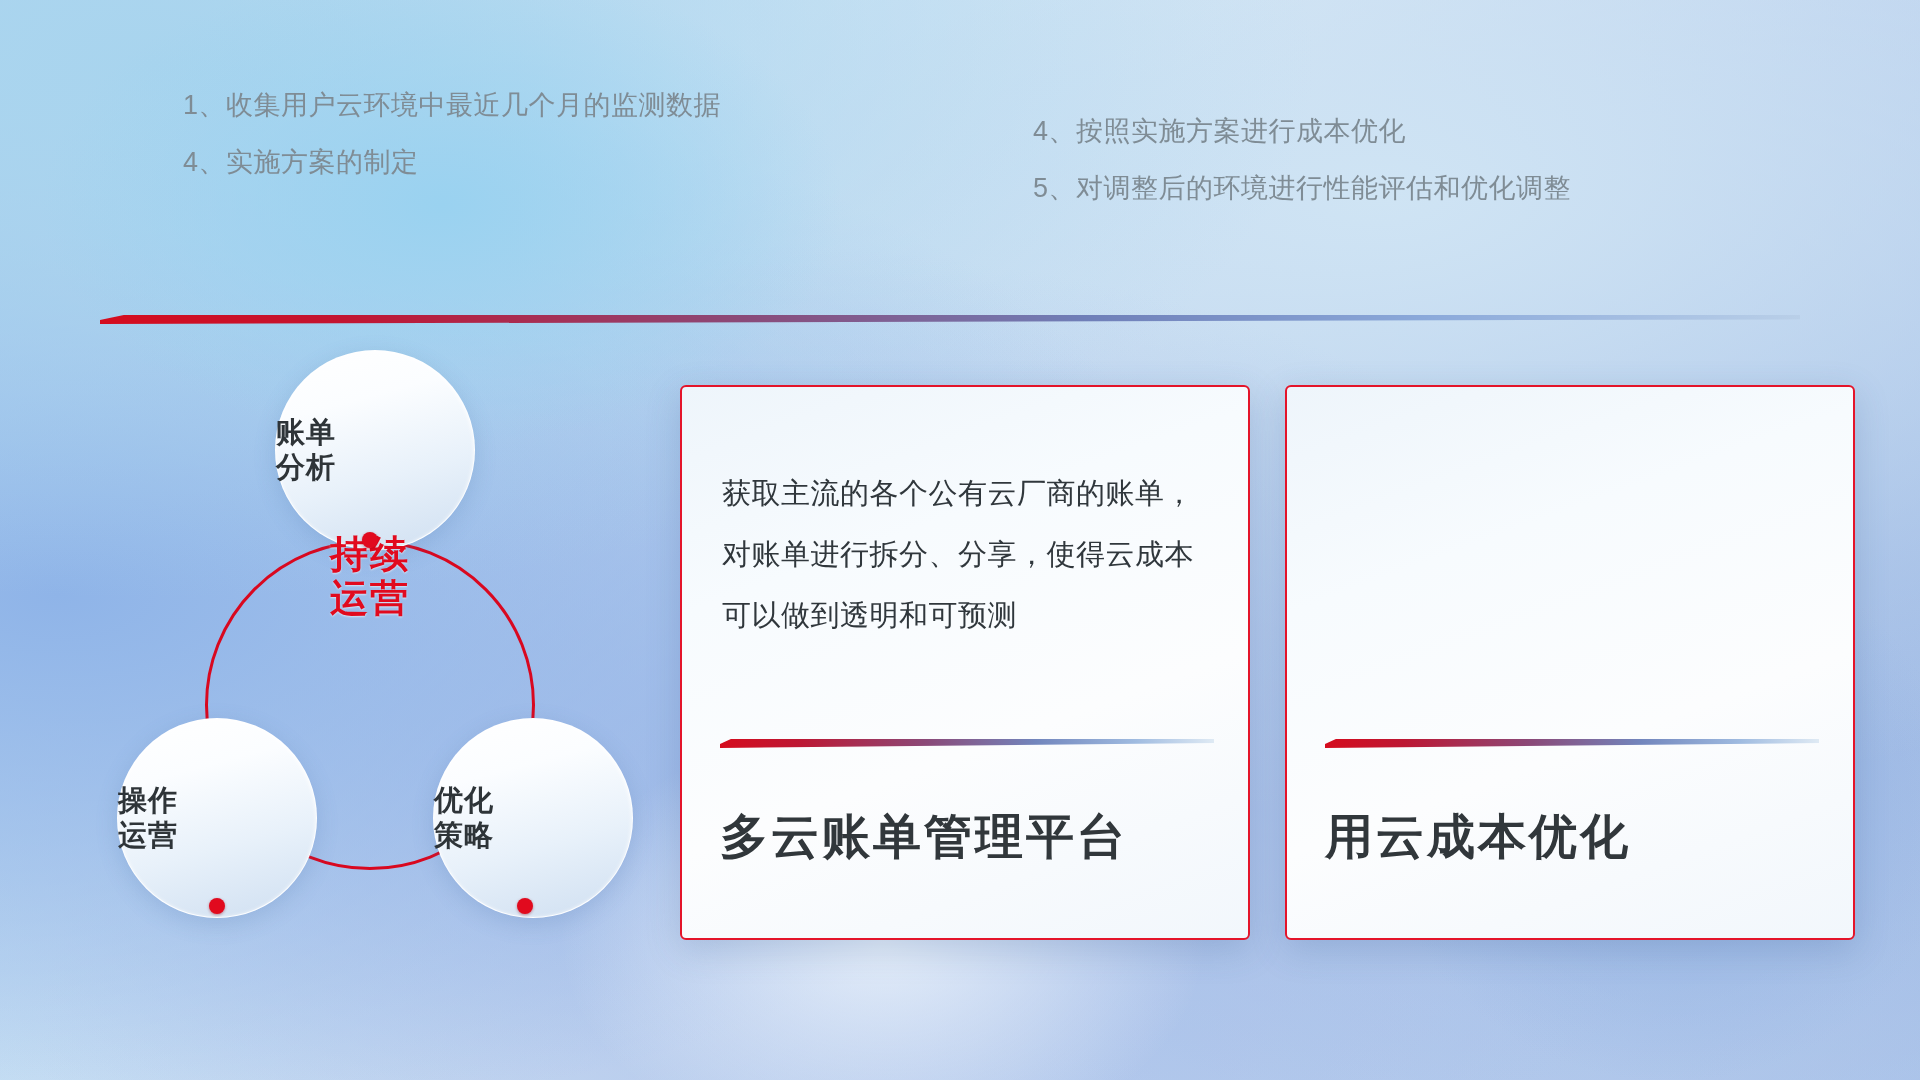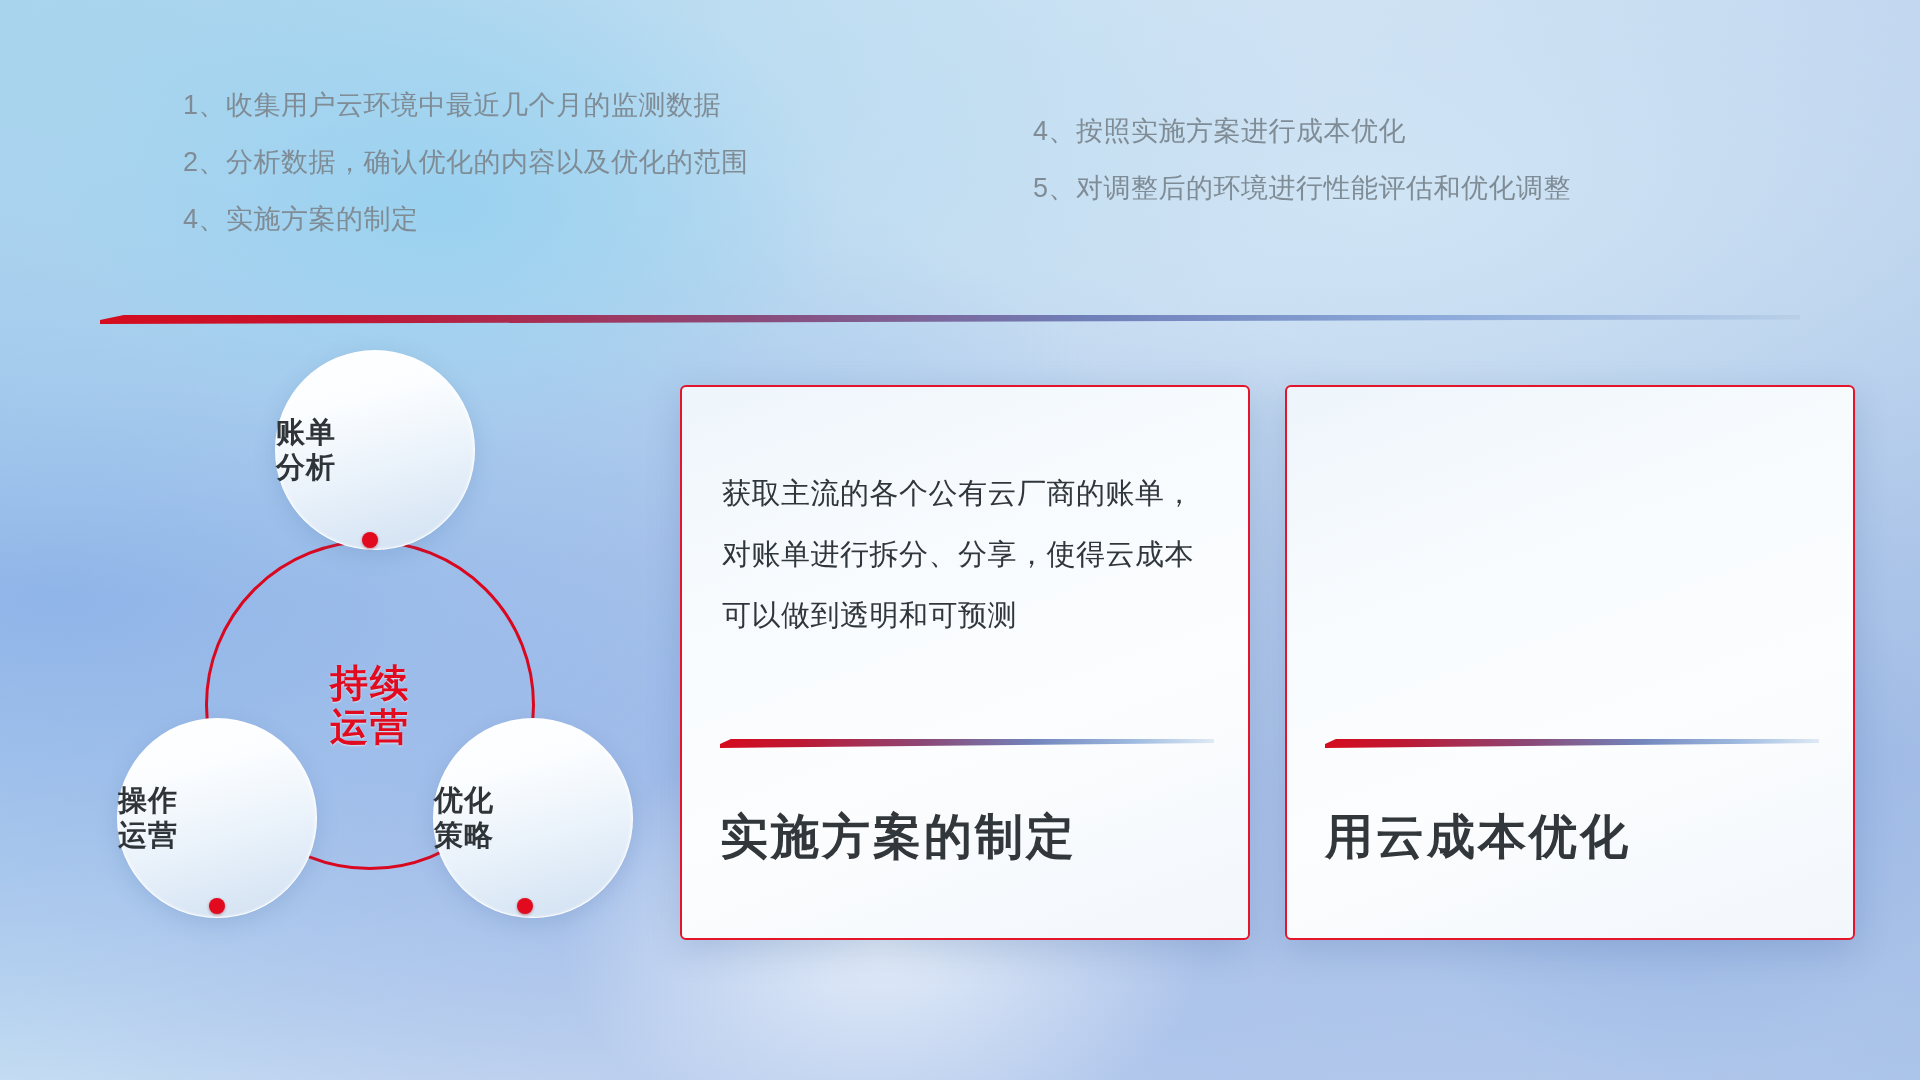--- a/index.html
+++ b/index.html
@@ -71,22 +71,22 @@
   }
   .vc-top{ left:180px; top:0px;   width:200px; height:200px; }
   .vc-left{ left:22px;  top:368px; width:200px; height:200px; }
   .vc-right{ left:338px; top:368px; width:200px; height:200px; }
 
   .ring{
     position:absolute; left:110px; top:190px; width:330px; height:330px;
     border-radius:50%; border:3px solid #d9081f;
   }
   .ring-center{
-    position:absolute; left:110px; top:190px; width:330px; height:330px;
-    display:flex; align-items:center; justify-content:center; text-align:center;
+    position:absolute; left:110px; top:182px; width:330px; height:330px;
+    display:flex; justify-content:center; text-align:center;
   }
   .ring-center .ctext{
     font-size:38px; font-weight:800; color:#e10a1e; line-height:1.16; letter-spacing:2px;
     text-shadow:0 1px 2px rgba(255,255,255,.6);
   }
   .node{
     position:absolute; width:16px; height:16px; border-radius:50%;
     background:#e10a1e; box-shadow:0 1px 3px rgba(150,0,15,.45);
   }
   .node-top{ left:267px; top:182px; }
@@ -124,21 +124,20 @@
 <div id="bg">
   <div class="bg-base"></div>
   <div class="bg-glow-a"></div>
   <div class="bg-glow-b"></div>
   <div class="bg-glow-c"></div>
 </div>
 
 <div id="top-lists">
   <div class="list-col left">
     <div class="list-item">1、收集用户云环境中最近几个月的监测数据</div>
-    <div class="list-item">2、分析数据，确认优化的内容以及优化的范围</div>
     <div class="list-item">4、实施方案的制定</div>
   </div>
   <div class="list-col right">
     <div class="list-item">4、按照实施方案进行成本优化</div>
     <div class="list-item">5、对调整后的环境进行性能评估和优化调整</div>
   </div>
 </div>
 
 <div class="hr-rule"></div>
 
@@ -175,19 +174,19 @@
   </div>
 
   <div class="node node-top"></div>
   <div class="node node-left"></div>
   <div class="node node-right"></div>
 </div>
 
 <div class="card card-1">
   <div class="card-body">获取主流的各个公有云厂商的账单，对账单进行拆分、分享，使得云成本可以做到透明和可预测</div>
   <div class="card-div"></div>
-  <div class="card-title">实施方案的制定</div>
+  <div class="card-title">多云账单管理平台</div>
 </div>
 
 <div class="card card-2">
   <div class="card-div"></div>
   <div class="card-title">用云成本优化</div>
 </div>
 
 </body></html>

